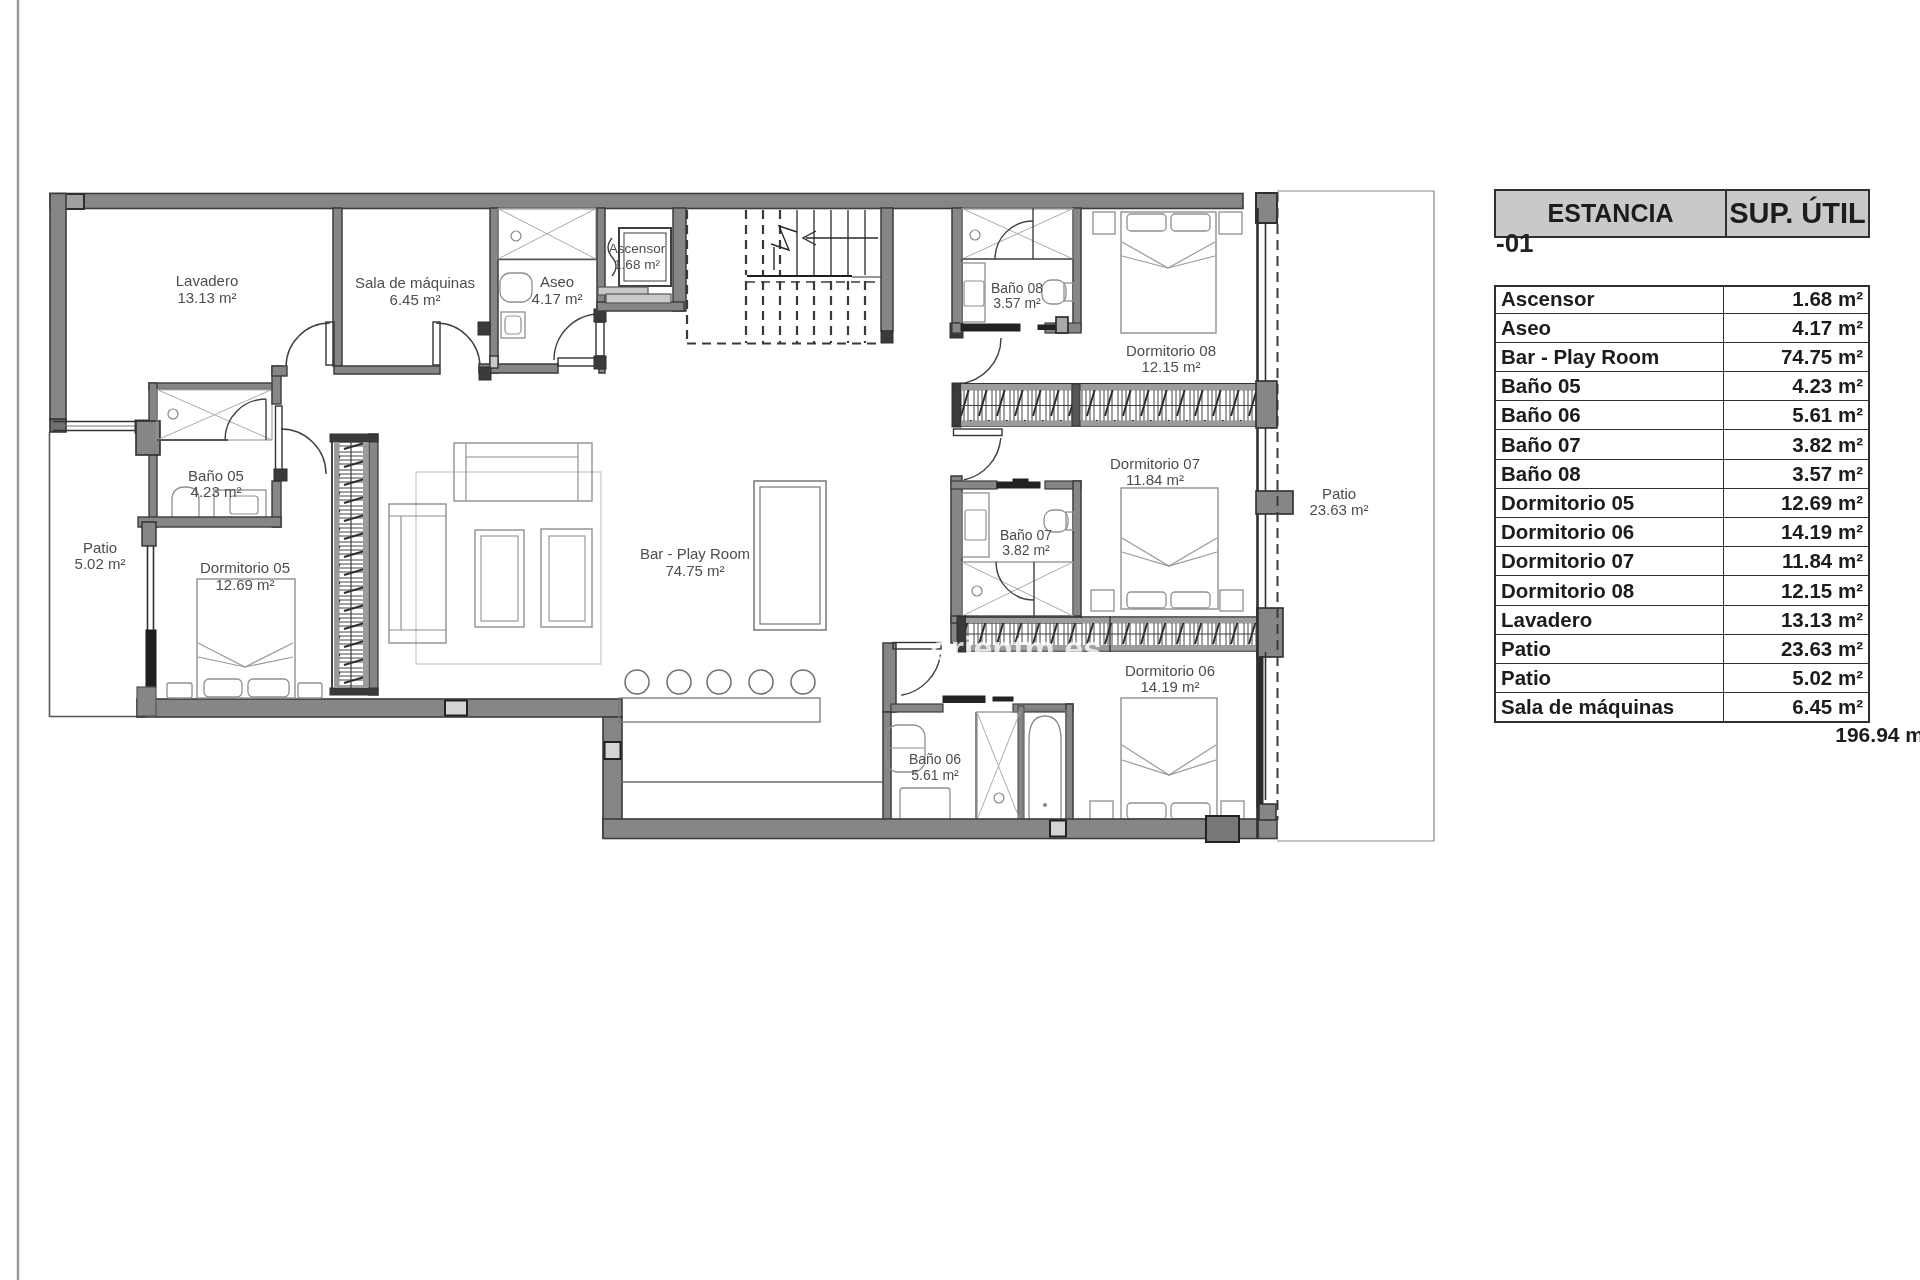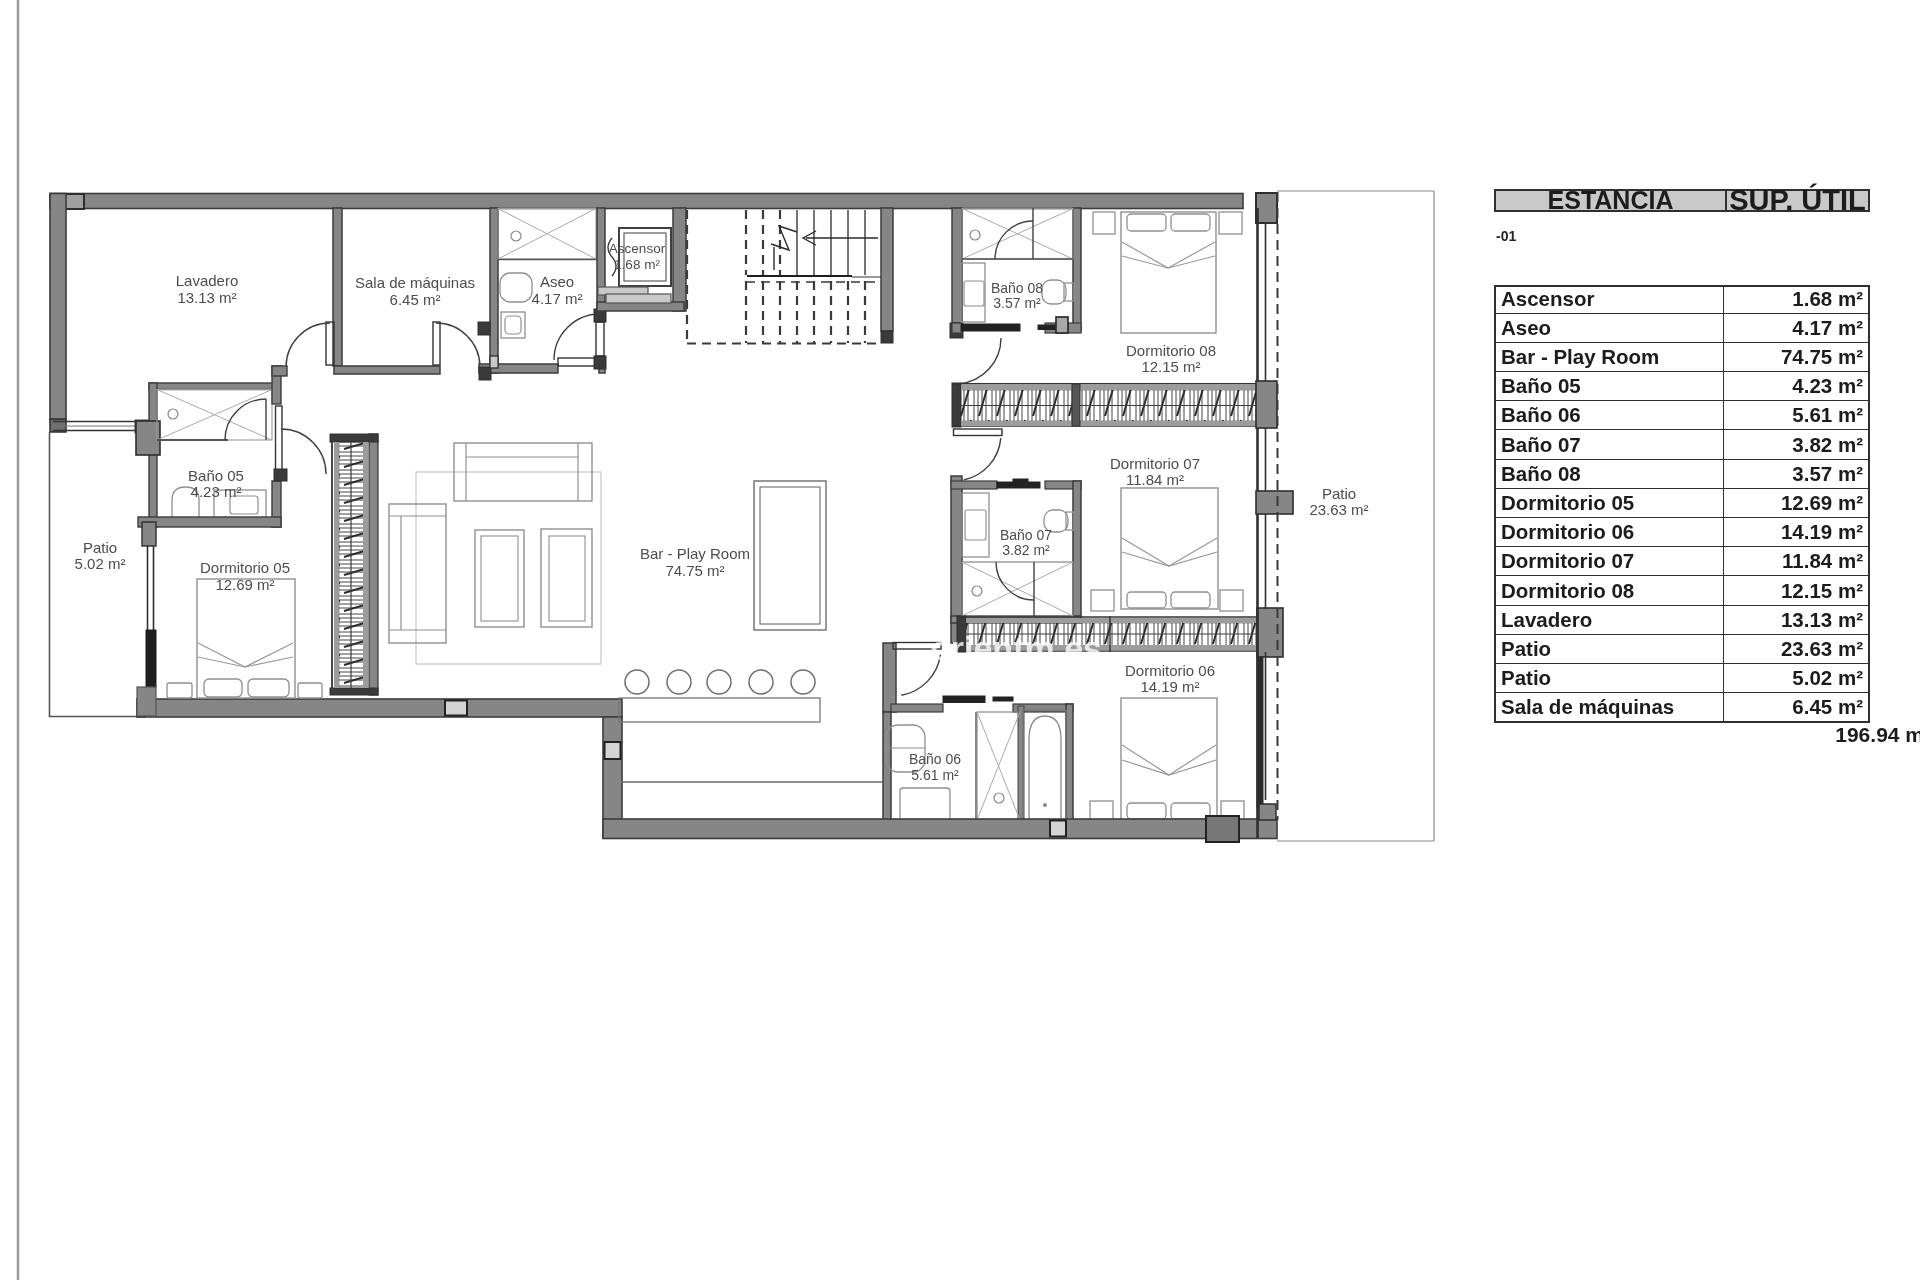--- a/index.html
+++ b/index.html
@@ -1,24 +1,24 @@
 <!DOCTYPE html>
 <html><head>
 <meta charset="utf-8">
 <style>
   html,body { margin:0; padding:0; background:#ffffff; width:1920px; height:1280px; overflow:hidden; }
   body { font-family:"Liberation Sans", sans-serif; position:relative; }
   #plan { position:absolute; left:0; top:0; }
-  .thead { position:absolute; left:1494px; top:189px; width:376px; height:23px;
+  .thead { position:absolute; left:1494px; top:189px; width:376px; height:49px;
            background:#c9c9c9; border:2px solid #2f2f2f; box-sizing:border-box; display:flex; }
   .thead .c1 { width:229px; border-right:2px solid #2f2f2f; display:flex; align-items:center;
                justify-content:center; font-weight:bold; font-size:25px; color:#1c1c1c; }
   .thead .c2 { flex:1; display:flex; align-items:center; justify-content:center;
                font-weight:bold; font-size:29px; color:#1c1c1c; }
-  .levellabel { position:absolute; left:1496px; top:228px; font-weight:bold; font-size:14px; color:#222; }
+  .levellabel { position:absolute; left:1496px; top:228px; font-weight:bold; font-size:26px; color:#222; }
   .tbody { position:absolute; left:1494px; top:284.5px; width:376px; height:438px;
            border:2px solid #2f2f2f; box-sizing:border-box; }
   .tcoldiv { position:absolute; left:1723px; top:284.5px; width:0px; height:438px; border-left:1.8px solid #2f2f2f; }
   .trow { position:absolute; left:1494px; width:376px; height:29.2px; box-sizing:border-box;
           border-bottom:1.5px solid #2f2f2f; display:flex; font-weight:bold; font-size:20.5px; color:#1c1c1c; }
   .trow .tname { width:229px; padding-left:7px; display:flex; align-items:center; }
   .trow .tval { flex:1; display:flex; align-items:center; justify-content:flex-end; padding-right:7px; }
   .ttotal { position:absolute; left:1560px; top:719.5px; width:371px; height:30px; display:flex;
             align-items:center; justify-content:flex-end; font-weight:bold; font-size:21px; color:#1c1c1c; }
 </style>

